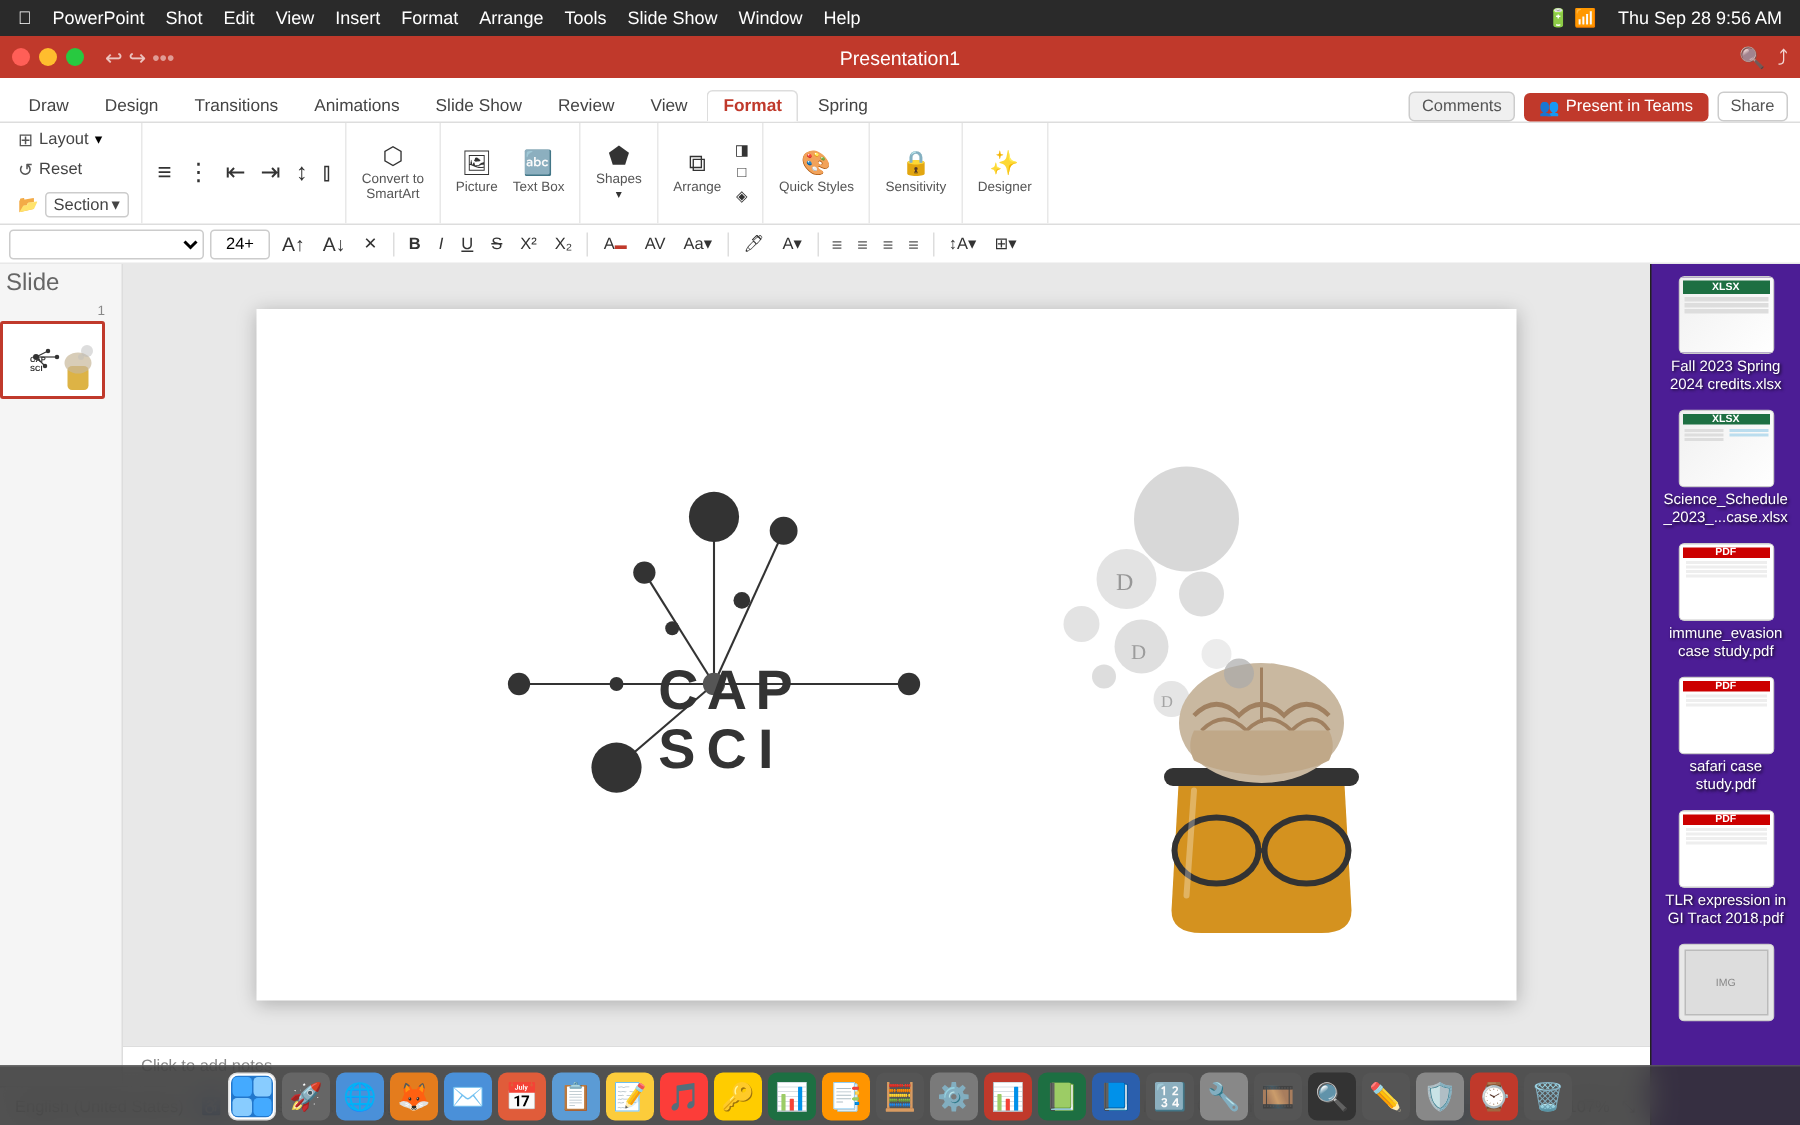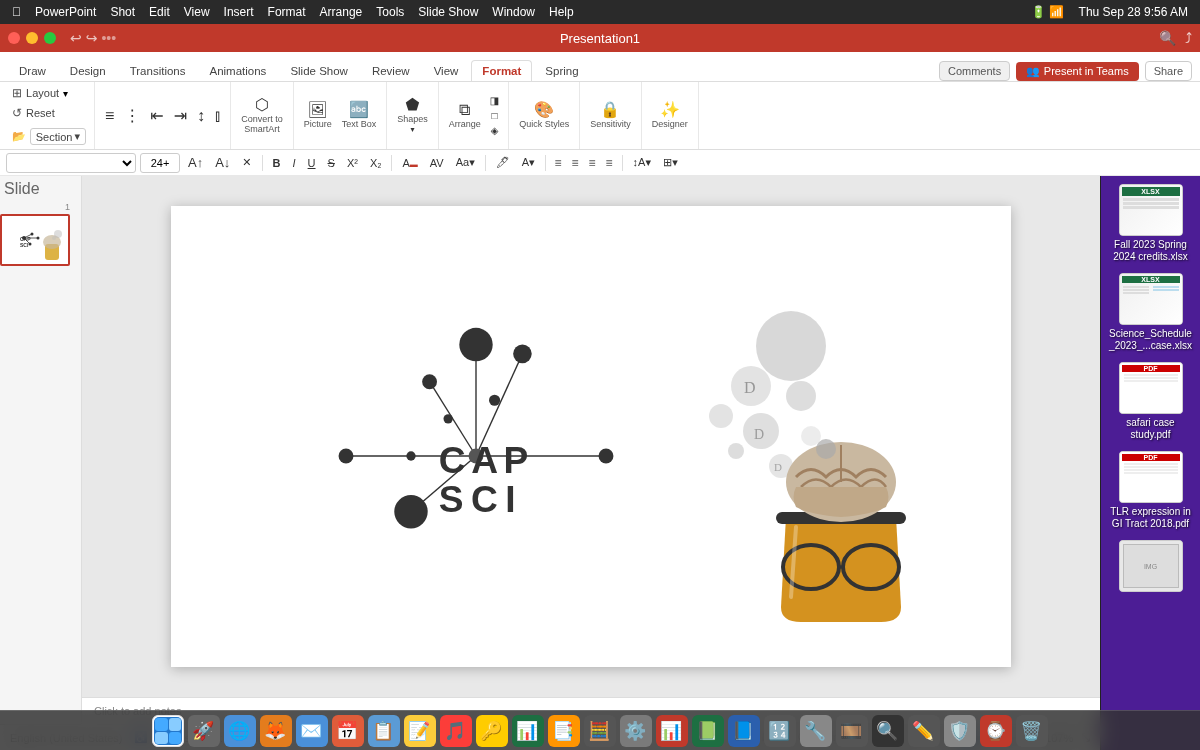--- a/index.html
+++ b/index.html
@@ -784,20 +784,34 @@
               <div style="flex:1;">
                 <div style="background:#bde; height:2px; margin:1px;"></div>
                 <div style="background:#bde; height:2px; margin:1px;"></div>
               </div>
             </div>
           </div>
         </div>
         <span class="desktop-file-label">Science_Schedule _2023_...case.xlsx</span>
       </div>
 
+      <div class="desktop-file">
+        <div class="desktop-file-icon">
+          <div style="width:64px; height:52px; background:#fff; border:1px solid #ccc; border-radius:3px; padding:2px; overflow:hidden;">
+            <div style="background:#cc0000; color:white; font-size:7px; font-weight:bold; text-align:center;">PDF</div>
+            <div style="font-size:5px; color:#444; padding:1px; line-height:1.4;">
+              <div style="background:#eee; height:2px; margin:1px;"></div>
+              <div style="background:#eee; height:2px; margin:1px;"></div>
+              <div style="background:#eee; height:2px; margin:1px;"></div>
+              <div style="background:#eee; height:2px; margin:1px;"></div>
+            </div>
+          </div>
+        </div>
+        <span class="desktop-file-label">immune_evasion case study.pdf</span>
+      </div>
 
       <div class="desktop-file">
         <div class="desktop-file-icon">
           <div style="width:64px; height:52px; background:#fff; border:1px solid #ccc; border-radius:3px; padding:2px; overflow:hidden;">
             <div style="background:#cc0000; color:white; font-size:7px; font-weight:bold; text-align:center;">PDF</div>
             <div style="font-size:5px; color:#444; padding:1px;">
               <div style="background:#eee; height:2px; margin:1px;"></div>
               <div style="background:#eee; height:2px; margin:1px;"></div>
               <div style="background:#eee; height:2px; margin:1px;"></div>
             </div>

